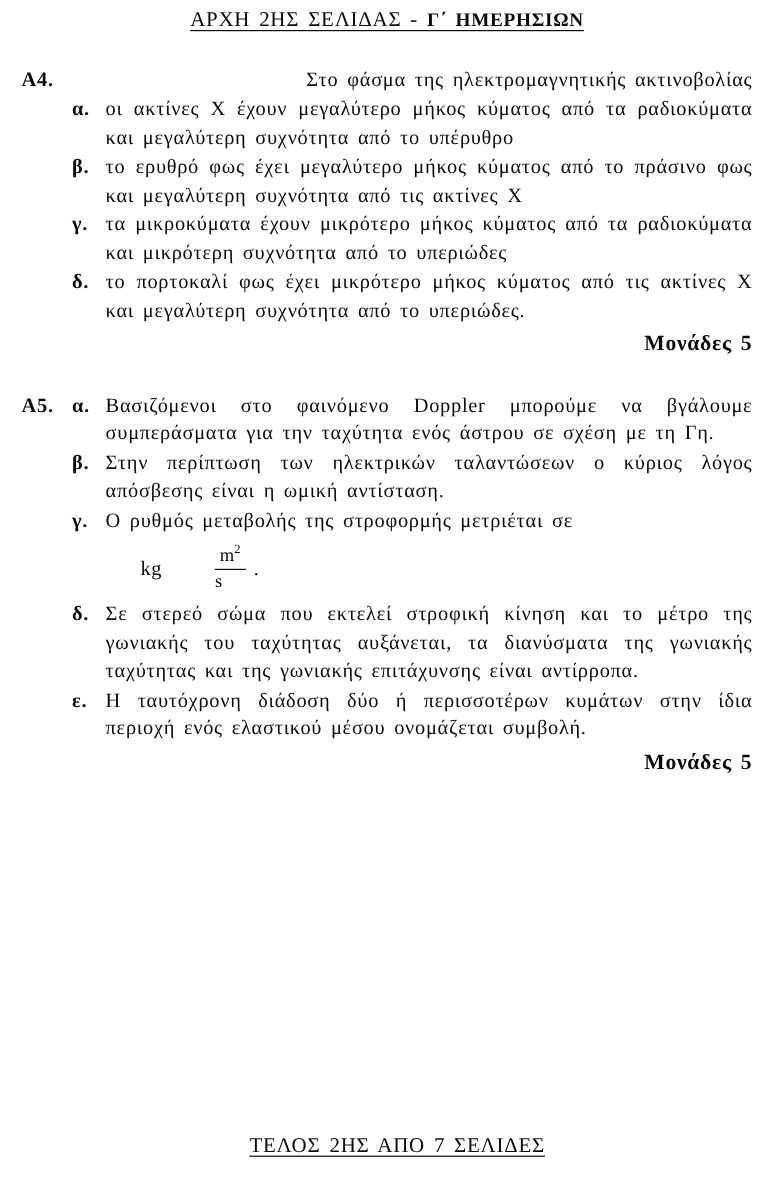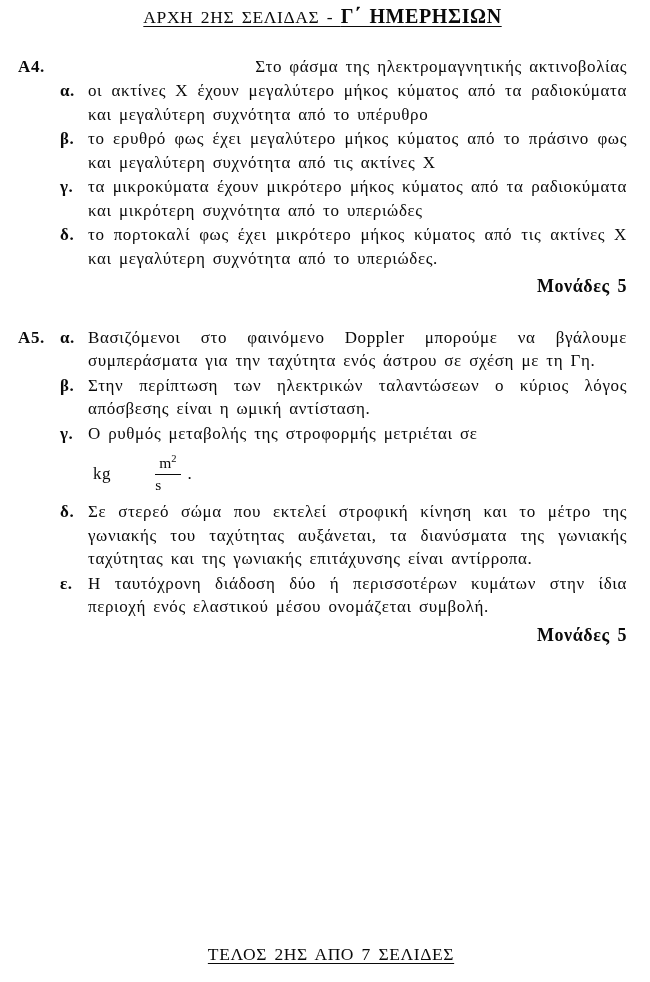--- a/index.html
+++ b/index.html
@@ -23,21 +23,21 @@
   }
   
   .header {
     text-align: center;
     text-decoration: underline;
     text-underline-offset: 3px;
     margin-bottom: 25px;
     white-space: nowrap;
   }
   .header-prefix { font-size: 17.5px; }
-  .header-edition { font-weight: bold; font-size: 20px; }
+  .header-edition { font-weight: bold; font-size: 16px; }
   
   .question {
     position: relative;
     padding-left: 37px;
   }
   .q-num {
     position: absolute;
     left: 0;
     top: 0;
     font-weight: bold;
@@ -63,21 +63,21 @@
     font-weight: bold;
   }
   .opt-text { text-align: justify; }
   
   .formula {
     display: flex;
     align-items: center;
     margin: 5px 0 3px 5px;
     height: 47px;
   }
-  .formula .coef { margin-right: 2px; }
+  .formula .coef { margin-right: 2px; margin-left: 24px; }
   .frac {
     display: inline-flex;
     flex-direction: column;
     align-items: stretch;
     text-align: left;
     font-size: 15.5px;
     line-height: 1.2;
     letter-spacing: 0;
     word-spacing: 0;
     margin-left: 42px;

